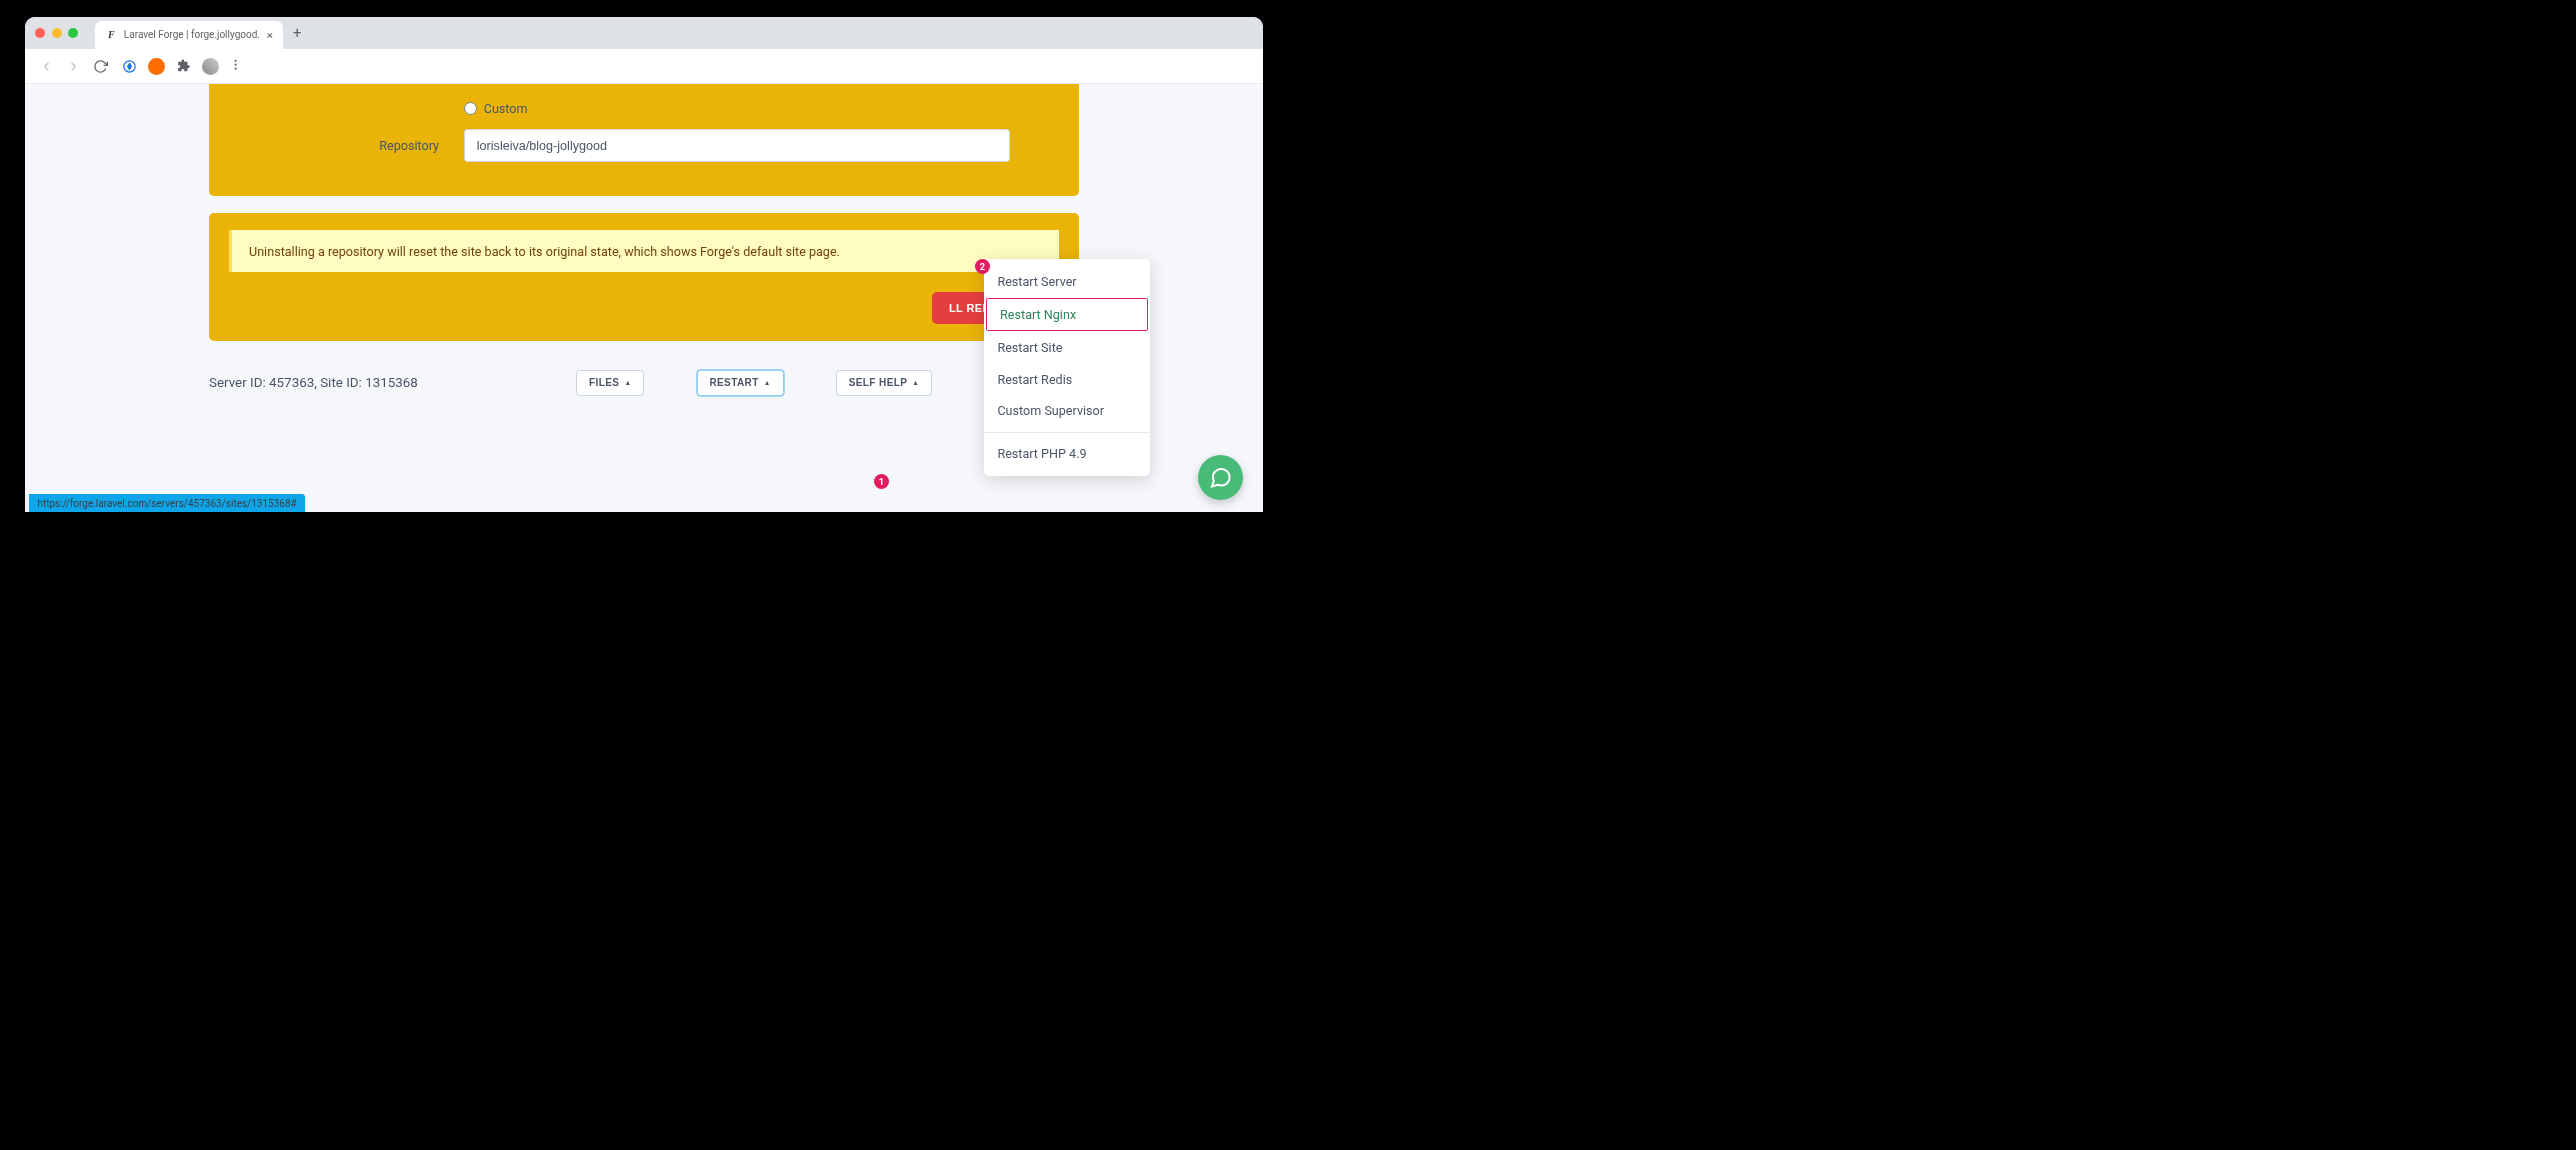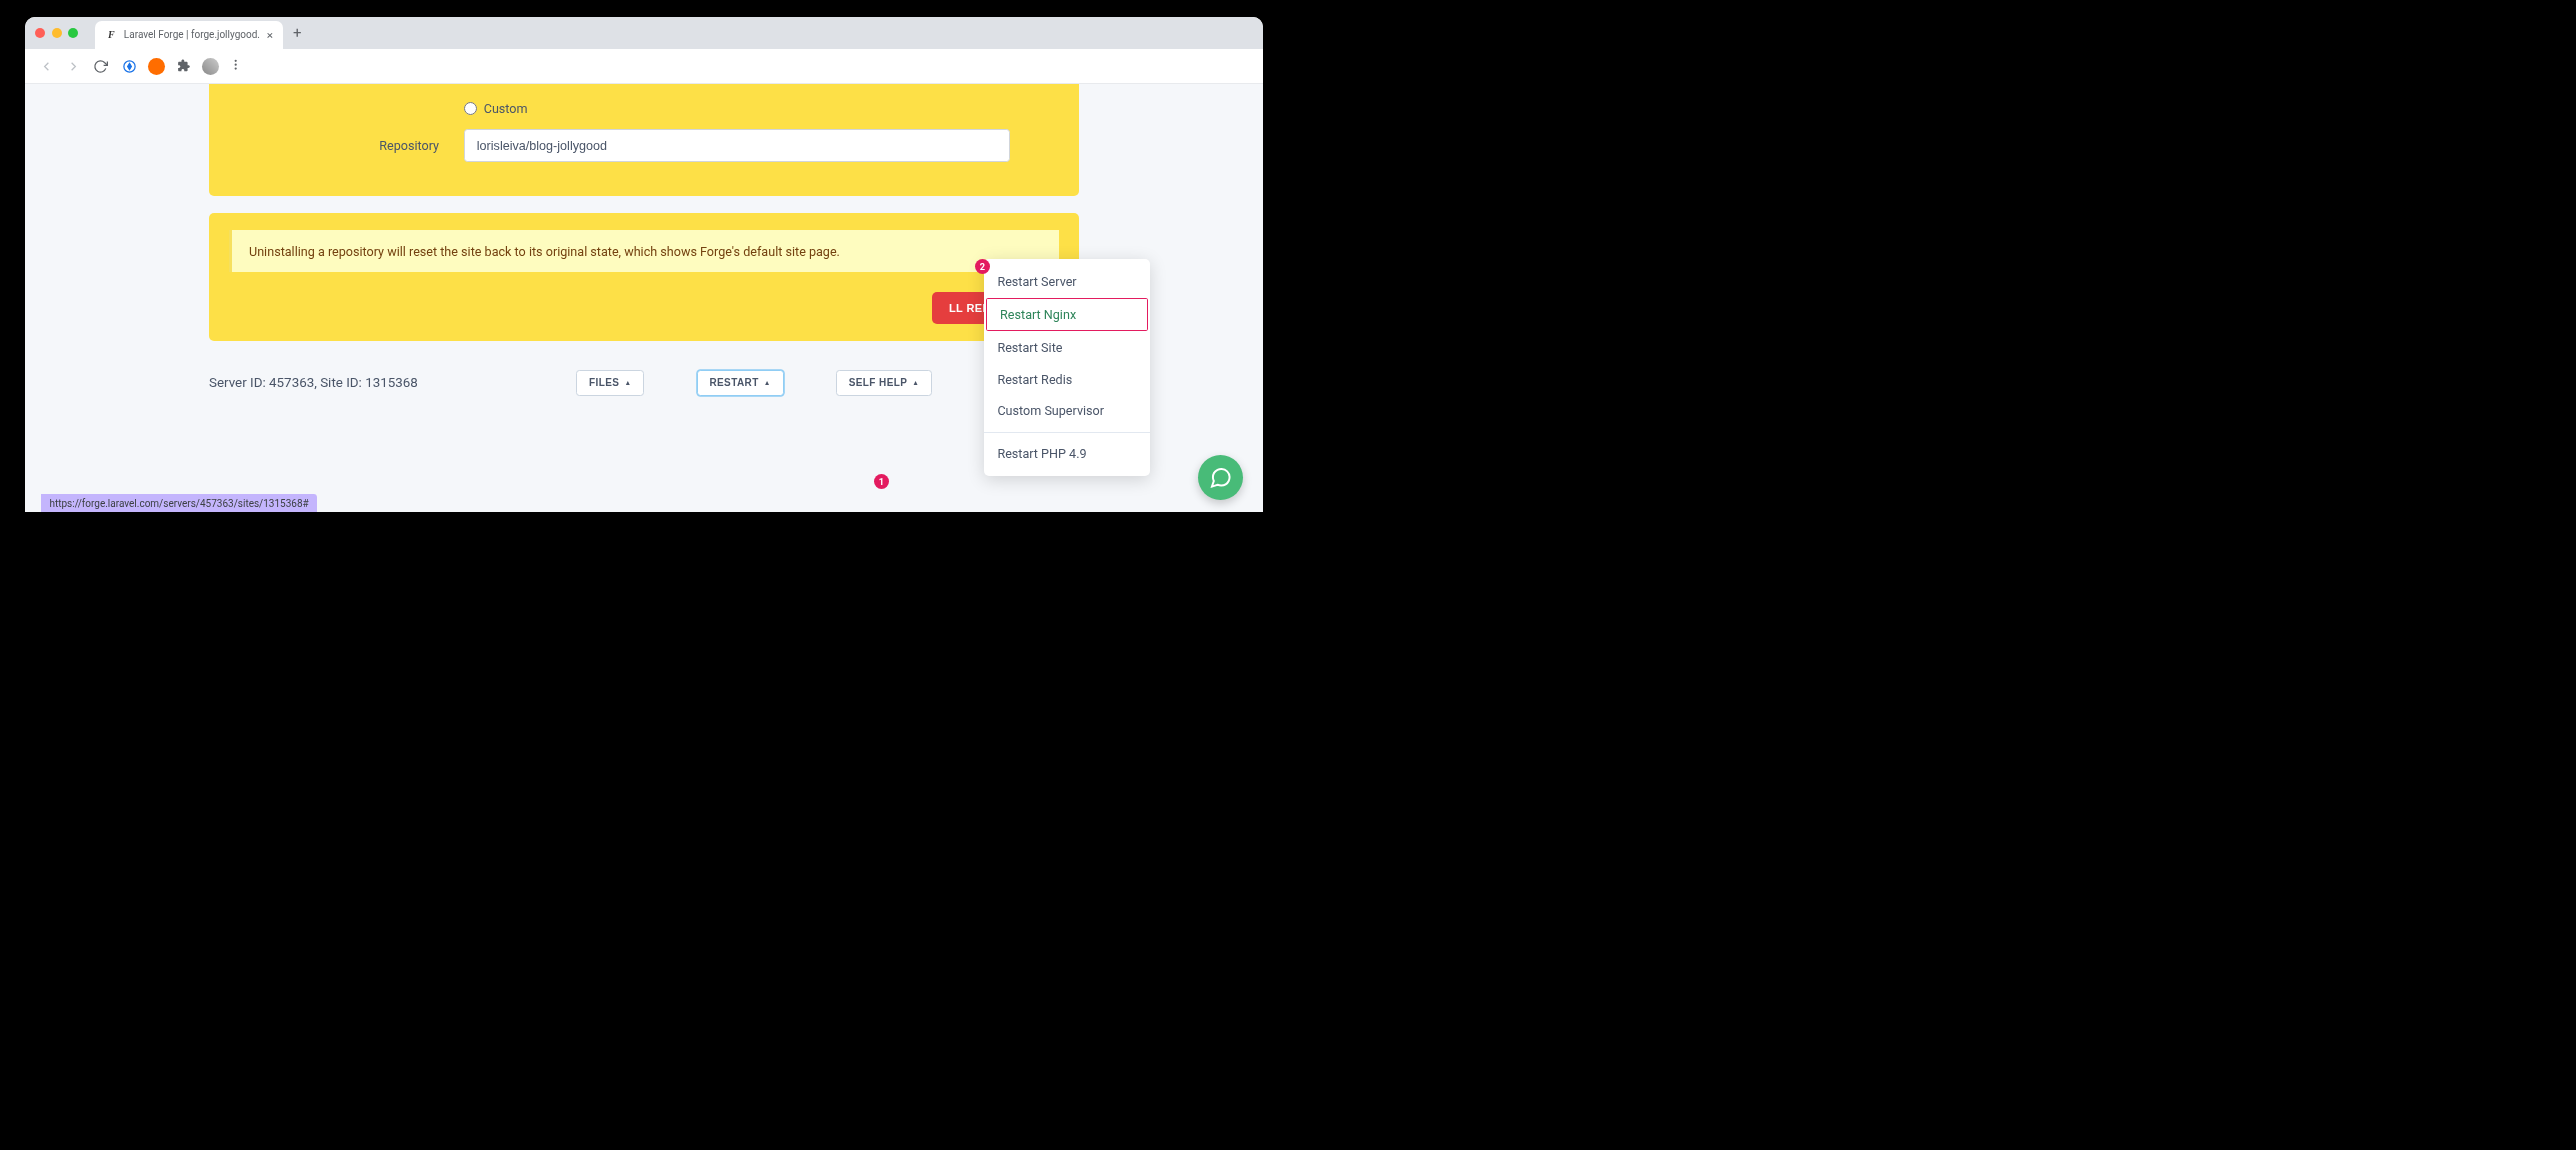--- a/index.html
+++ b/index.html
@@ -149,21 +149,21 @@
       height: calc(100% - 67px);
       position: relative;
       overflow: hidden;
     }
     .main-area {
       max-width: 870px;
       margin: 0 auto;
       padding: 0;
     }
     .card {
-      background: #fde047;
+      background: #eab308;
       border-radius: 5px;
       padding: 17px 20px;
       margin-bottom: 17px;
     }
     .form-row {
       display: flex;
       align-items: center;
       margin-bottom: 17px;
     }
     .form-label {
@@ -307,22 +307,22 @@
       display: flex;
       align-items: center;
       justify-content: center;
       font-size: 9.2px;
       font-weight: bold;
       z-index: 100;
     }
     .status-bar {
       position: absolute;
       bottom: 0;
-      left: 16px;
-      background: #c4b5fd;
+      left: 4px;
+      background: #0ea5e9;
       padding: 3.4px 8.4px;
       font-size: 10px;
       color: #3c4043;
       border-top-right-radius: 3.4px;
     }
     .help-bubble {
       position: absolute;
       right: 20px;
       bottom: 11.8px;
       width: 45px;

